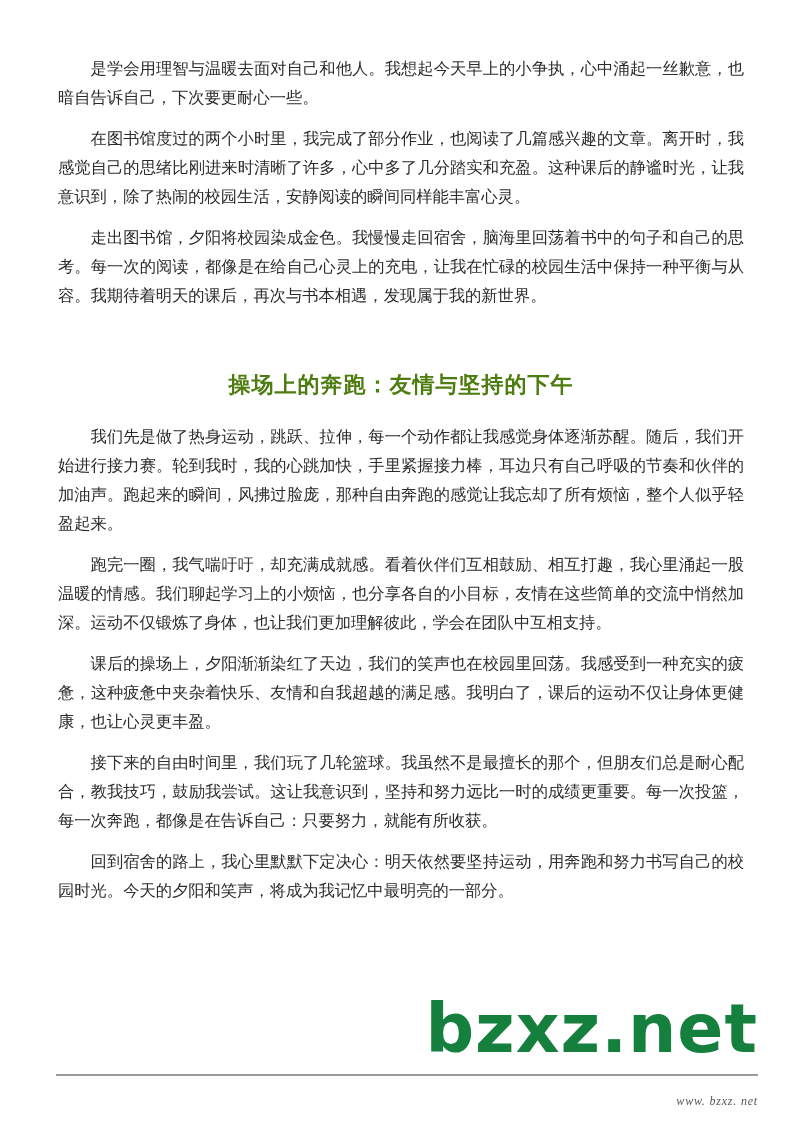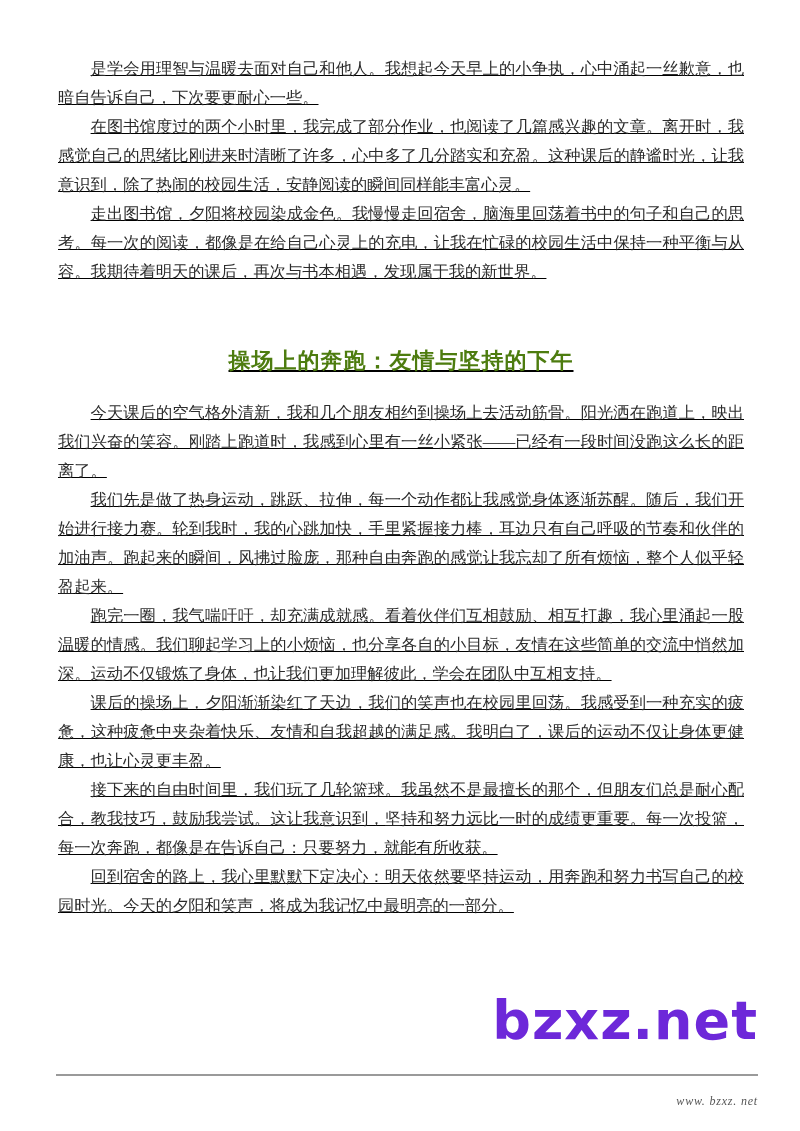--- a/index.html
+++ b/index.html
@@ -21,54 +21,54 @@
     height: 1131px;
     background: #ffffff;
     box-sizing: border-box;
     overflow: hidden;
   }
 
   
   .watermark {
     position: absolute;
     right: 42px;
-    bottom: 83px;
+    bottom: 68px;
     font-family: "DejaVu Sans", "Liberation Sans", sans-serif;
     font-weight: bold;
-    font-size: 54px;
+    font-size: 68px;
     letter-spacing: 1px;
-    color: #6d28d9;
+    color: #15803d;
     line-height: 1;
     white-space: nowrap;
     user-select: none;
     z-index: 0;
   }
 
   .content {
     position: absolute;
     left: 58px;
     top: 54px;
     width: 686px;
     z-index: 1;
-    text-decoration: underline;
   }
 
   p.para {
     margin: 0;
     padding: 0;
     font-size: 16.3px;
     line-height: 29px;
     color: #2b2b2b;
     text-align: justify;
     text-justify: inter-ideograph;
     text-indent: 2em;
     font-family: "Liberation Serif", "DejaVu Serif", serif;
   }
 
   p.para + p.para {
+    margin-top: 12px;
   }
 
   .section-gap {
     height: 60px;
   }
 
   h1.doc-title {
     margin: 0 0 22px 0;
     padding: 0;
     text-align: center;
@@ -116,21 +116,20 @@
     <div>
       <p class="para">是学会用理智与温暖去面对自己和他人。我想起今天早上的小争执，心中涌起一丝歉意，也暗自告诉自己，下次要更耐心一些。</p>
       <p class="para">在图书馆度过的两个小时里，我完成了部分作业，也阅读了几篇感兴趣的文章。离开时，我感觉自己的思绪比刚进来时清晰了许多，心中多了几分踏实和充盈。这种课后的静谧时光，让我意识到，除了热闹的校园生活，安静阅读的瞬间同样能丰富心灵。</p>
       <p class="para">走出图书馆，夕阳将校园染成金色。我慢慢走回宿舍，脑海里回荡着书中的句子和自己的思考。每一次的阅读，都像是在给自己心灵上的充电，让我在忙碌的校园生活中保持一种平衡与从容。我期待着明天的课后，再次与书本相遇，发现属于我的新世界。</p>
     </div>
 
     <div class="section-gap"></div>
 
     <div>
       <h1 class="doc-title">操场上的奔跑：友情与坚持的下午</h1>
-      <p class="para">今天课后的空气格外清新，我和几个朋友相约到操场上去活动筋骨。阳光洒在跑道上，映出我们兴奋的笑容。刚踏上跑道时，我感到心里有一丝小紧张——已经有一段时间没跑这么长的距离了。</p>
       <p class="para">我们先是做了热身运动，跳跃、拉伸，每一个动作都让我感觉身体逐渐苏醒。随后，我们开始进行接力赛。轮到我时，我的心跳加快，手里紧握接力棒，耳边只有自己呼吸的节奏和伙伴的加油声。跑起来的瞬间，风拂过脸庞，那种自由奔跑的感觉让我忘却了所有烦恼，整个人似乎轻盈起来。</p>
       <p class="para">跑完一圈，我气喘吁吁，却充满成就感。看着伙伴们互相鼓励、相互打趣，我心里涌起一股温暖的情感。我们聊起学习上的小烦恼，也分享各自的小目标，友情在这些简单的交流中悄然加深。运动不仅锻炼了身体，也让我们更加理解彼此，学会在团队中互相支持。</p>
       <p class="para">课后的操场上，夕阳渐渐染红了天边，我们的笑声也在校园里回荡。我感受到一种充实的疲惫，这种疲惫中夹杂着快乐、友情和自我超越的满足感。我明白了，课后的运动不仅让身体更健康，也让心灵更丰盈。</p>
       <p class="para">接下来的自由时间里，我们玩了几轮篮球。我虽然不是最擅长的那个，但朋友们总是耐心配合，教我技巧，鼓励我尝试。这让我意识到，坚持和努力远比一时的成绩更重要。每一次投篮，每一次奔跑，都像是在告诉自己：只要努力，就能有所收获。</p>
       <p class="para">回到宿舍的路上，我心里默默下定决心：明天依然要坚持运动，用奔跑和努力书写自己的校园时光。今天的夕阳和笑声，将成为我记忆中最明亮的一部分。</p>
     </div>
 
   </div>
 
   <div class="footer">

